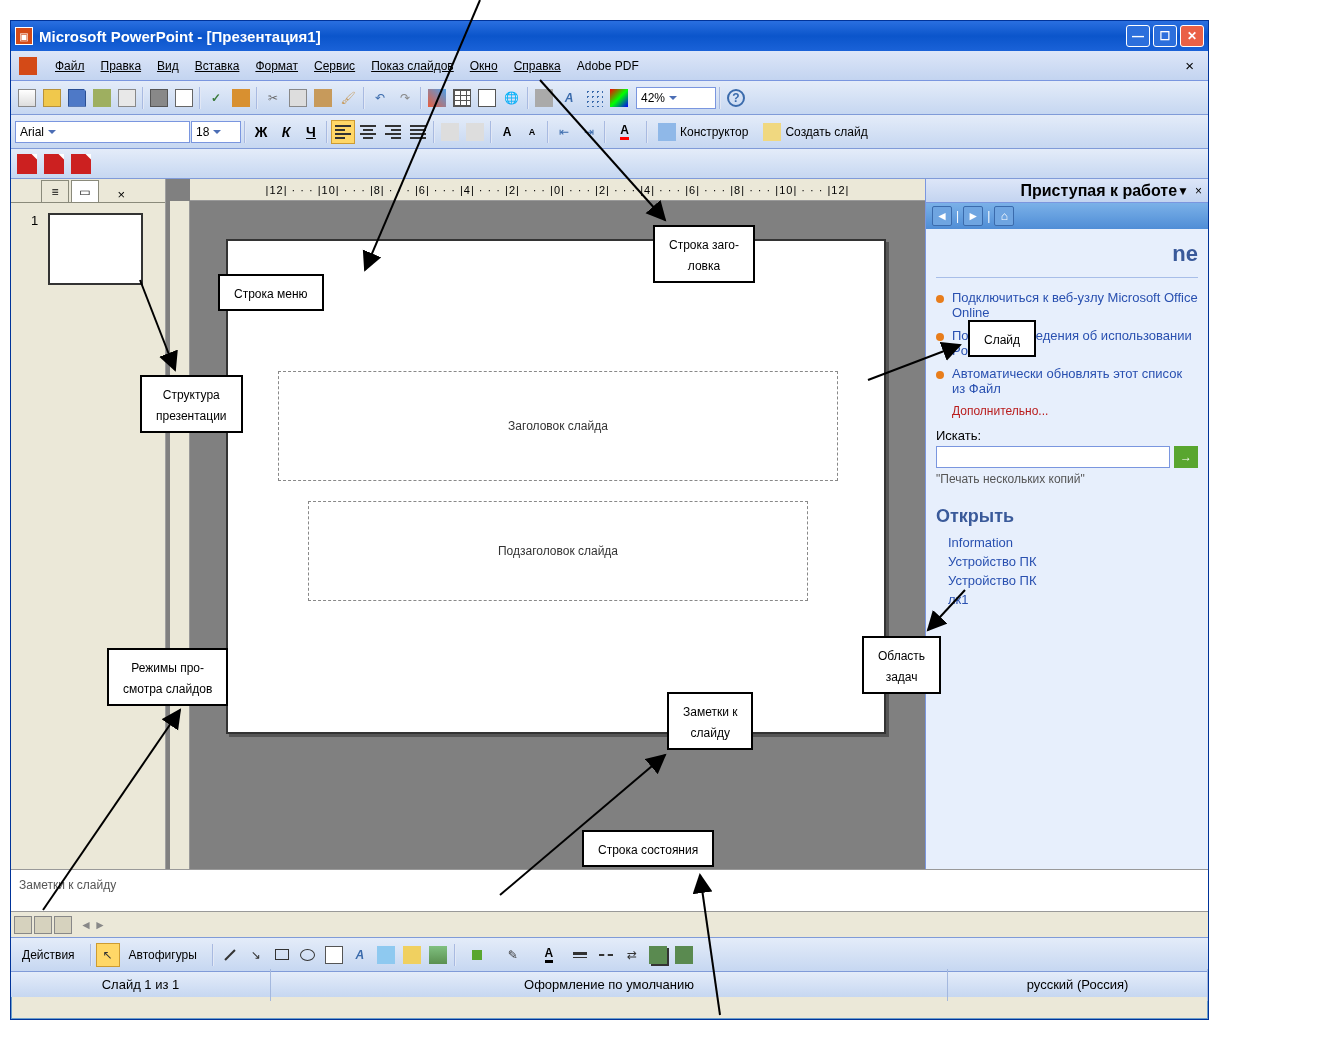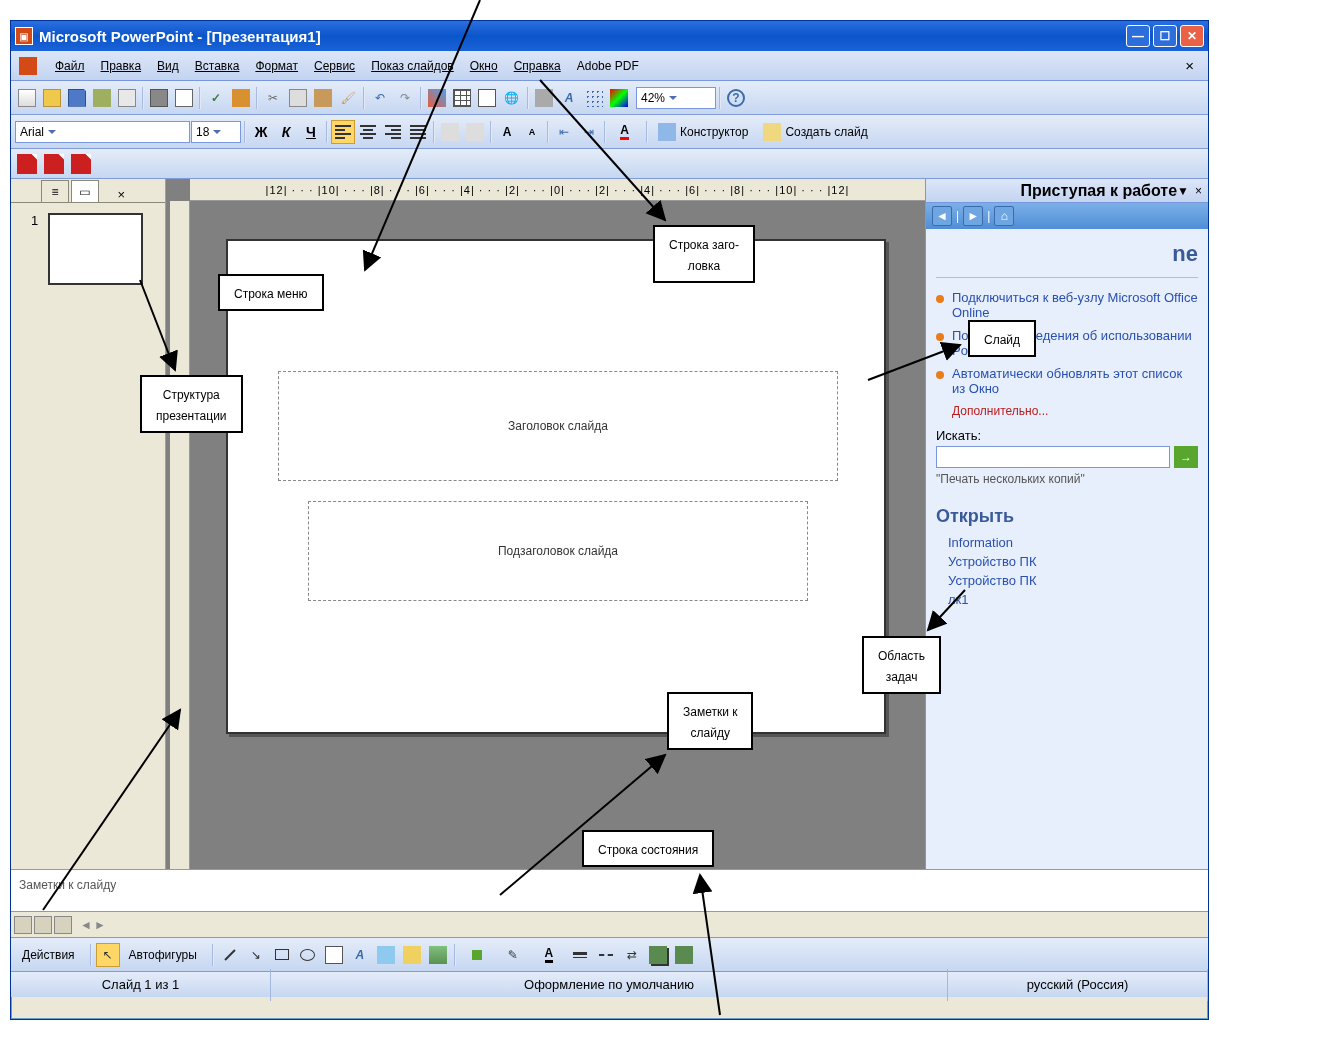--- a/index.html
+++ b/index.html
@@ -363,21 +363,21 @@
             <li>
                 <span class="tp-bullet"></span>
                 <span class="tp-link">Подключиться к веб-узлу Microsoft Office Online</span>
               </li>
             <li>
                 <span class="tp-bullet"></span>
                 <span class="tp-link">Последние сведения об использовании PowerPoint</span>
               </li>
             <li>
                 <span class="tp-bullet"></span>
-                <span class="tp-link">Автоматически обновлять этот список из Окно</span>
+                <span class="tp-link">Автоматически обновлять этот список из Файл</span>
               </li>
           </ul>
           <div style="color:#b91c1c;padding-left:16px">Дополнительно...</div>
           <div class="tp-search-lbl">Искать:</div>
           <div class="tp-search-row">
             <input class="tp-search-input" style="">
             <div class="tp-go">→</div>
           </div>
           <div style="font-size:12px;color:#555;margin-top:4px">"Печать нескольких копий"</div>
           <div class="tp-h2">Открыть</div>
@@ -478,20 +478,22 @@
       <div class="status-cell" style="width:260px;justify-content:center">русский (Россия)</div>
     </div>
   </div>
 
   <div class="callout" style="left:218px;top:274px"><span>Строка меню</span></div>
   <div class="callout" style="left:653px;top:225px;white-space:pre-line"><span>Строка заго-
 ловка</span></div>
   <div class="callout" style="left:140px;top:375px;white-space:pre-line"><span>Структура
 презентации</span></div>
   <div class="callout" style="left:968px;top:320px"><span>Слайд</span></div>
+  <div class="callout" style="left:107px;top:648px;white-space:pre-line"><span>Режимы про-
+смотра слайдов</span></div>
   <div class="callout" style="left:667px;top:692px;white-space:pre-line"><span>Заметки к
 слайду</span></div>
   <div class="callout" style="left:862px;top:636px;white-space:pre-line"><span>Область
 задач</span></div>
   <div class="callout" style="left:582px;top:830px"><span>Строка состояния</span></div>
 
   <svg class="arrows">
     <defs>
         <marker id="ah" markerWidth="12" markerHeight="12" refX="9" refY="5" orient="auto">
           <path d="M0,0 L10,5 L0,10 z" fill="#000"></path>

